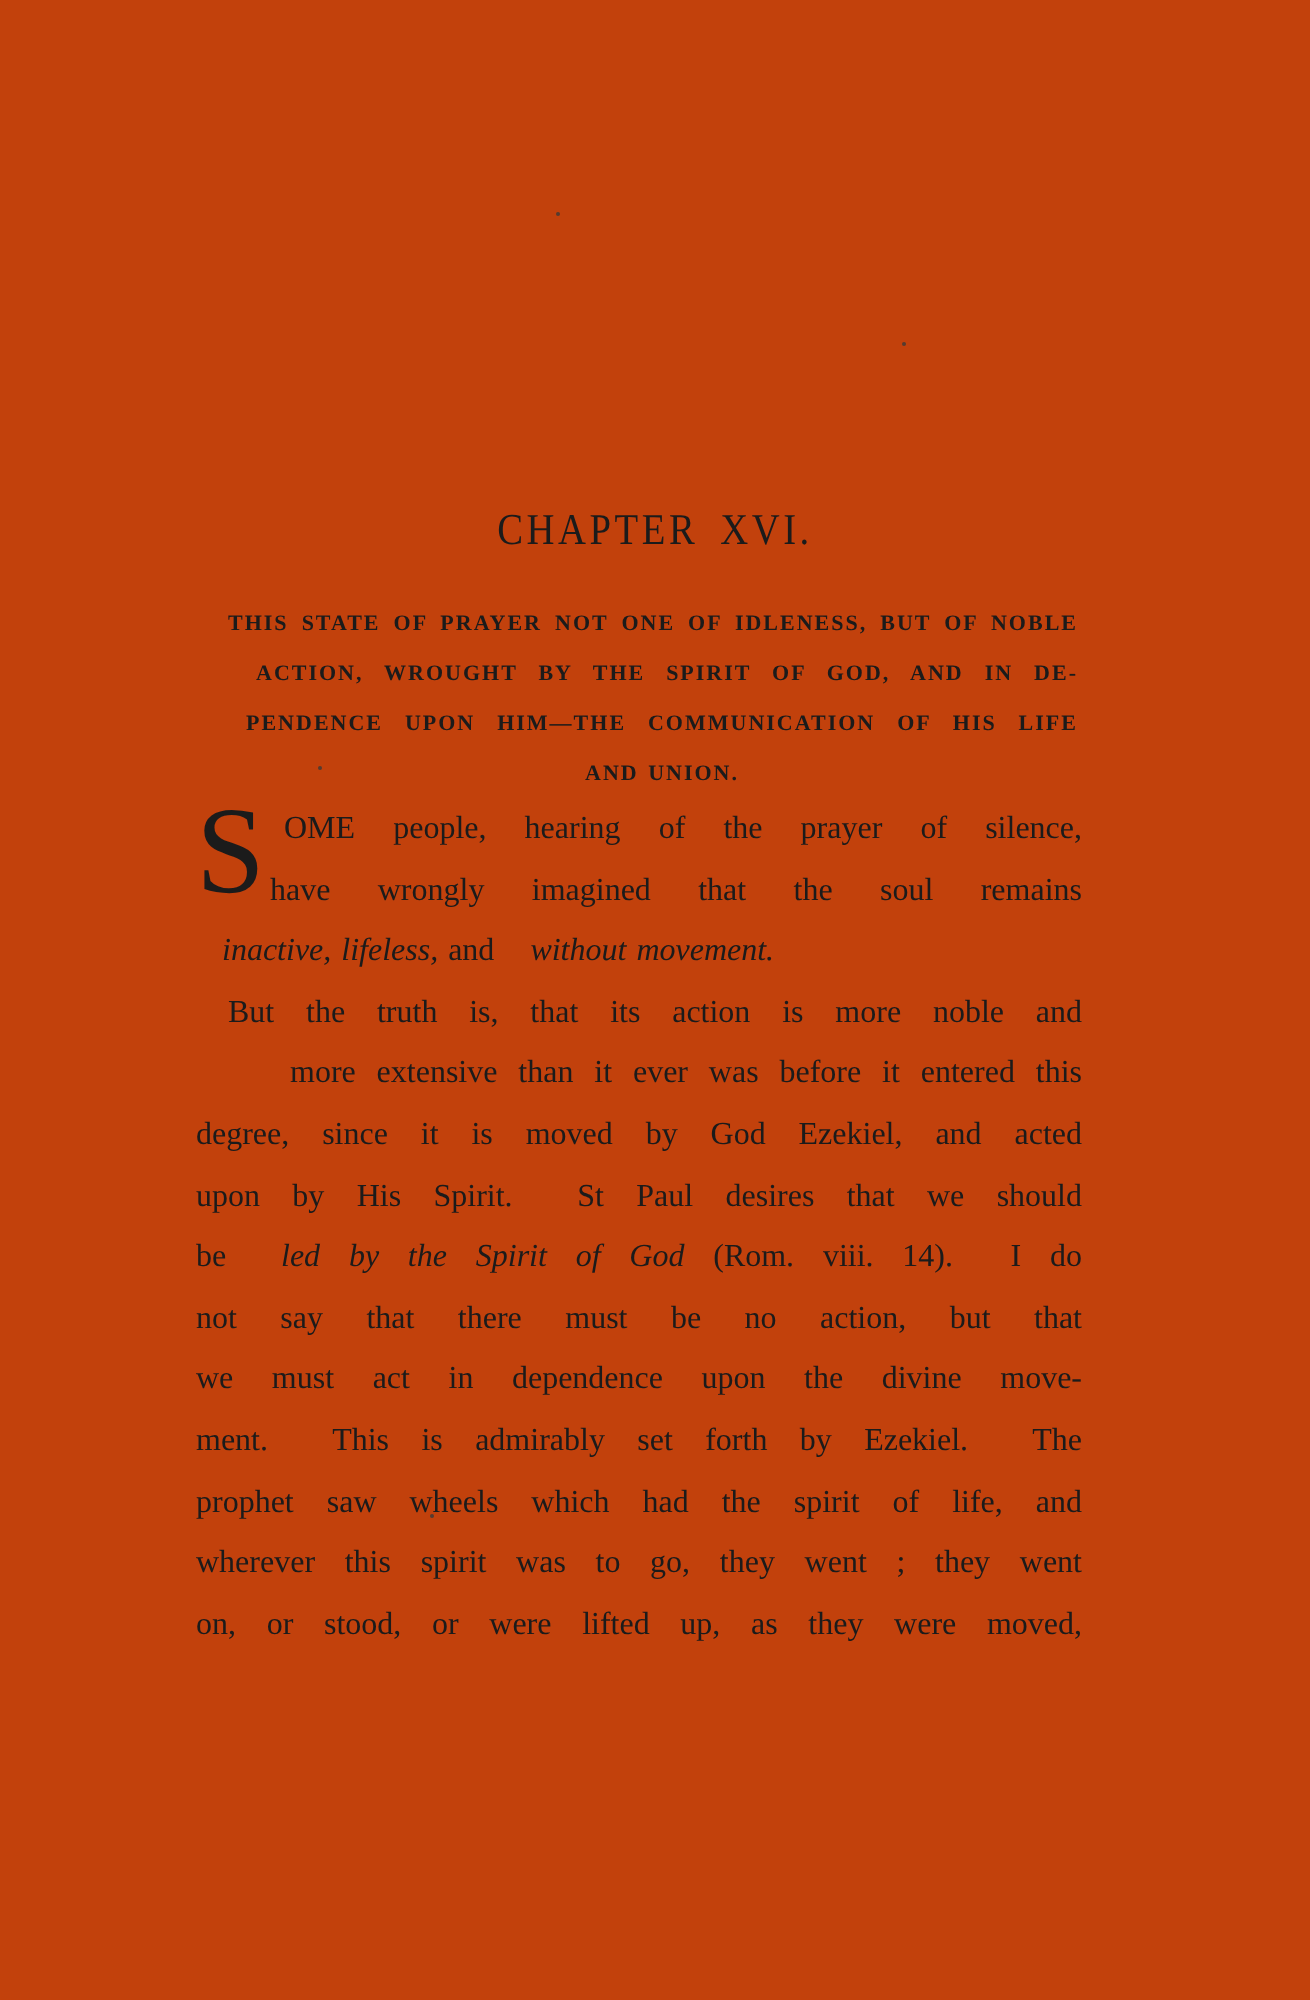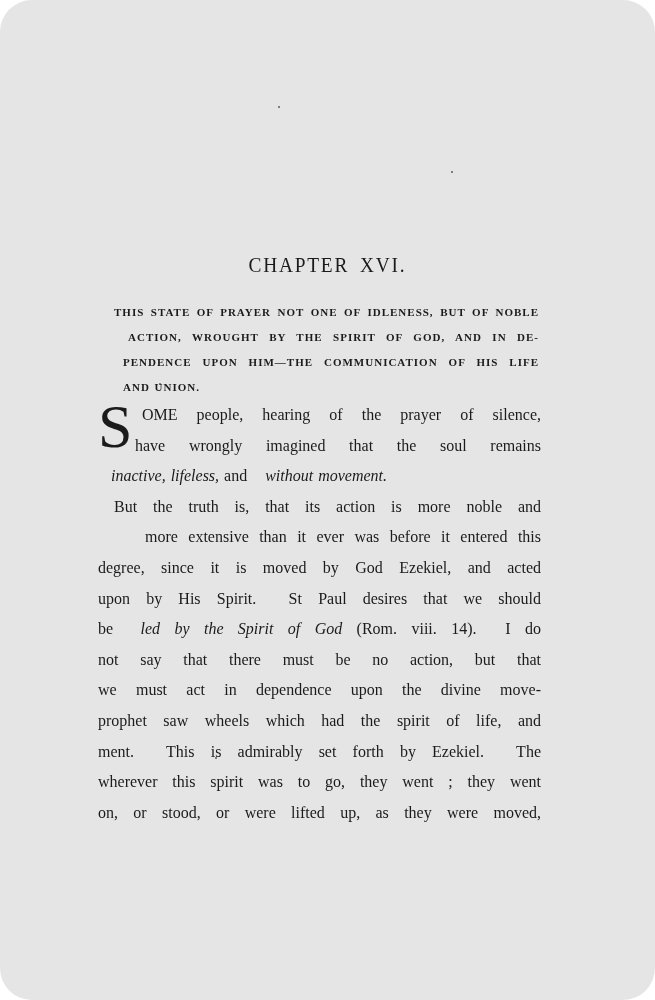--- a/index.html
+++ b/index.html
@@ -5,23 +5,22 @@
   html, body { margin: 0; padding: 0; }
   body {
     width: 655px; height: 1000px;
     background: #ffffff;
     font-family: "Liberation Serif", serif;
     position: relative;
     overflow: hidden;
   }
   .page {
     position: absolute; inset: 0;
-    background: #e5e5e5;
+    background: #c2410c;
     color: #1b1b1b;
-    border-radius: 32px;
   }
   .chapter-heading {
     position: absolute;
     top: 252px; left: 0; width: 655px;
     margin: 0;
     text-align: center;
     font-size: 22px;
     font-weight: 400;
     letter-spacing: 2px;
     word-spacing: 5px;
@@ -74,33 +73,33 @@
       <div class="speck" style="left: 159px; top: 383px;"></div>
       <div class="speck" style="left: 215px; top: 757px;"></div>
     </div>
 
   <h1 class="chapter-heading">CHAPTER XVI.</h1>
 
   <section class="argument" id="argument">
       <div class="arg-line just" style="padding-left: 0px;">THIS STATE OF PRAYER NOT ONE OF IDLENESS, BUT OF NOBLE</div>
       <div class="arg-line just" style="padding-left: 14px;">ACTION, WROUGHT BY THE SPIRIT OF GOD, AND IN DE-</div>
       <div class="arg-line just" style="padding-left: 9px;">PENDENCE UPON HIM—THE COMMUNICATION OF HIS LIFE</div>
-      <div class="arg-line" style="padding-left: 9px;">AND UNION.</div>
+      <div class="arg-line" style="padding-left: 9px; text-align: center;">AND UNION.</div>
     </section>
 
   <section class="body-text" id="body">
     <span class="drop-cap">S</span>
   <div class="body-line just" style="padding-left: 44px;"><span>OME people, hearing of the prayer of silence,</span></div>
       <div class="body-line just" style="padding-left: 37px;"><span>have wrongly imagined that the soul remains</span></div>
       <div class="body-line" style="padding-left: 0px;"><span class="it">inactive, lifeless,</span><span> and </span><span class="it">without movement.</span></div>
       <div class="body-line just" style="padding-left: 16px;"><span>But the truth is, that its action is more noble and</span></div>
       <div class="body-line just" style="padding-left: 0px; margin-left: 47px;"><span>more extensive than it ever was before it entered this</span></div>
       <div class="body-line just" style="padding-left: 0px;"><span>degree, since it is moved by God Ezekiel, and acted</span></div>
       <div class="body-line just" style="padding-left: 0px;"><span>upon by His Spirit.&nbsp; St Paul desires that we should</span></div>
       <div class="body-line just" style="padding-left: 0px;"><span>be </span><span class="it">led by the Spirit of God</span><span> (Rom. viii. 14).&nbsp; I do</span></div>
       <div class="body-line just" style="padding-left: 0px;"><span>not say that there must be no action, but that</span></div>
       <div class="body-line just" style="padding-left: 0px;"><span>we must act in dependence upon the divine move-</span></div>
+      <div class="body-line just" style="padding-left: 0px;"><span>ment.&nbsp; This is admirably set forth by Ezekiel.&nbsp; The</span></div>
       <div class="body-line just" style="padding-left: 0px;"><span>prophet saw wheels which had the spirit of life, and</span></div>
-      <div class="body-line just" style="padding-left: 0px;"><span>ment.&nbsp; This is admirably set forth by Ezekiel.&nbsp; The</span></div>
       <div class="body-line just" style="padding-left: 0px;"><span>wherever this spirit was to go, they went ; they went</span></div>
       <div class="body-line just" style="padding-left: 0px;"><span>on, or stood, or were lifted up, as they were moved,</span></div>
     </section>
 </div>
 
 </body></html>

